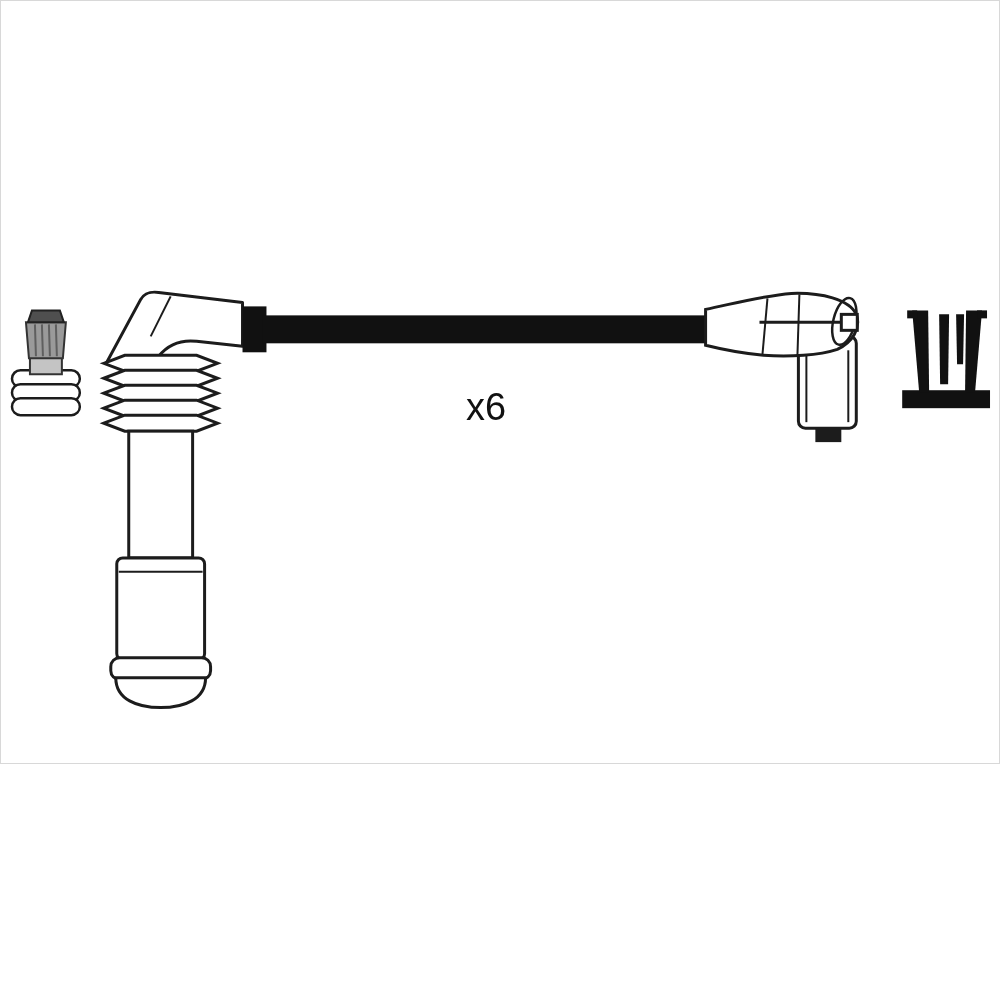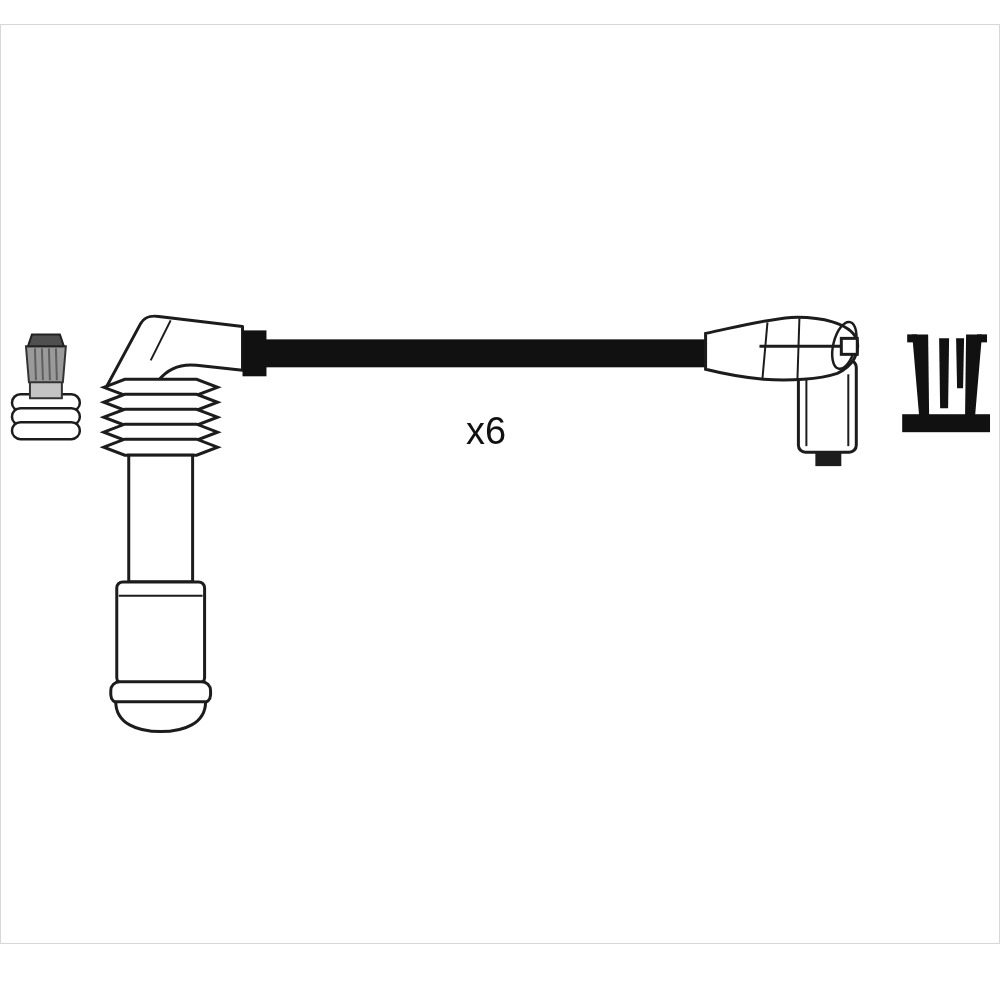--- a/index.html
+++ b/index.html
@@ -4,26 +4,25 @@
 <style>
   html, body {
     margin: 0;
     padding: 0;
     background: #ffffff;
     font-family: "Liberation Sans", sans-serif;
   }
   .frame {
     position: relative;
     width: 1000px;
-    height: 920px;
+    height: 764px;
     box-sizing: border-box;
     border: 1px solid #d8d8d8;
     background: #ffffff;
     overflow: hidden;
-    margin-top: 24px;
   }
   svg { display: block; }
   .qty-label {
     font-family: "Liberation Sans", sans-serif;
     font-size: 38px;
     font-weight: 500;
     fill: #111111;
   }
 </style>
 </head>

